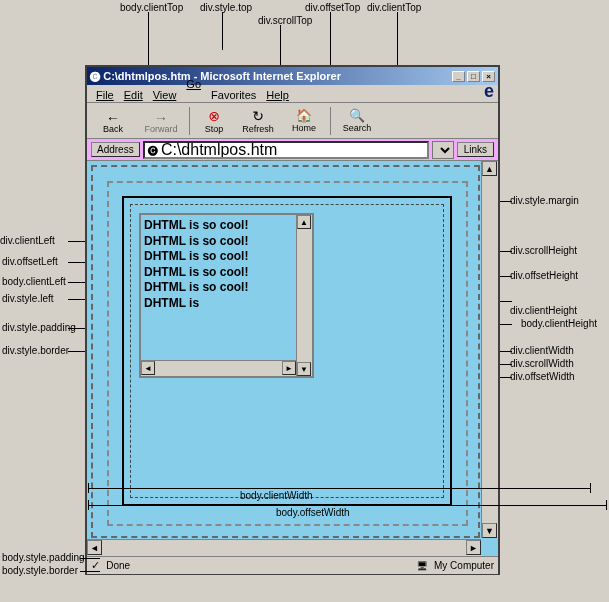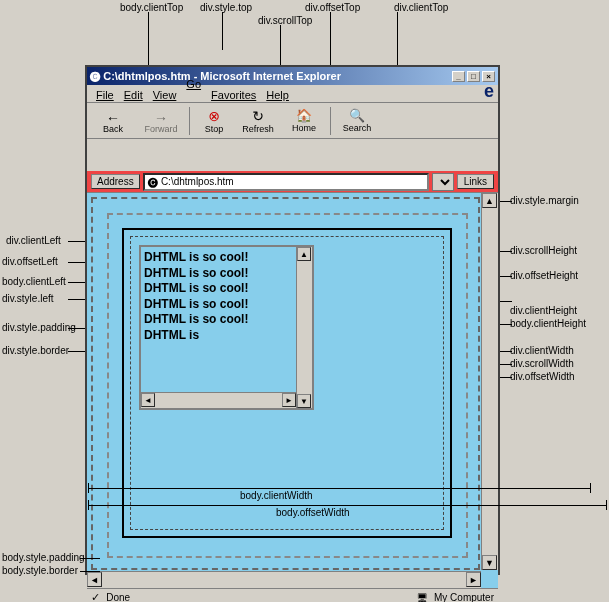--- a/index.html
+++ b/index.html
@@ -41,21 +41,21 @@
 
   <div class="label" style="top:2px; left:200px;">div.style.top</div>
   <div style="position:absolute; top:12px; left:222px; width:1px; height:38px; background:#000;"></div>
 
   <div class="label" style="top:15px; left:258px;">div.scrollTop</div>
   <div style="position:absolute; top:25px; left:280px; width:1px; height:40px; background:#000;"></div>
 
   <div class="label" style="top:2px; left:305px;">div.offsetTop</div>
   <div style="position:absolute; top:12px; left:330px; width:1px; height:53px; background:#000;"></div>
 
-  <div class="label" style="top:2px; left:394px;">div.clientTop</div>
+  <div class="label" style="top:2px; left:367px;">div.clientTop</div>
   <div style="position:absolute; top:12px; left:397px; width:1px; height:53px; background:#000;"></div>
 
   <div style="position:absolute; top:65px; left:85px; width:415px; height:510px; background:#d4d0c8; border:2px solid #404040;">
 
     <div style="background:linear-gradient(to right, #0a246a, #a6caf0); height:18px; display:flex; align-items:center; justify-content:space-between; padding:0 3px; color:white; font-size:11px; font-weight:bold;">
       <div style="display:flex; align-items:center; gap:3px;">
         <span style="font-size:10px;">🅒</span>
         <span>C:\dhtmlpos.htm - Microsoft Internet Explorer</span>
       </div>
       <div style="display:flex; gap:2px;">
@@ -63,21 +63,21 @@
         <div style="width:13px; height:11px; background:#d4d0c8; border:1px solid #fff; border-bottom-color:#808080; border-right-color:#808080; display:flex; align-items:center; justify-content:center; font-size:8px; color:#000; cursor:pointer;">□</div>
         <div style="width:13px; height:11px; background:#d4d0c8; border:1px solid #fff; border-bottom-color:#808080; border-right-color:#808080; display:flex; align-items:center; justify-content:center; font-size:8px; color:#000; cursor:pointer;">×</div>
       </div>
     </div>
 
     <div style="background:#d4d0c8; height:18px; display:flex; align-items:flex-end; padding:0 4px; border-bottom:1px solid #808080;">
       <span style="padding:1px 5px; font-size:11px; cursor:pointer; text-decoration:underline;">File</span>
       <span style="padding:1px 5px; font-size:11px; cursor:pointer; text-decoration:underline;">Edit</span>
       <span style="padding:1px 5px; font-size:11px; cursor:pointer; text-decoration:underline;">View</span>
       <span style="padding:12px 5px; font-size:11px; cursor:pointer; text-decoration:underline;">Go</span>
-      <span style="padding:1px 5px; font-size:11px; cursor:pointer; text-decoration:underline;">Favorites</span>
+      <span style="padding:1px 5px; font-size:11px; cursor:pointer; ">Favorites</span>
       <span style="padding:1px 5px; font-size:11px; cursor:pointer; text-decoration:underline;">Help</span>
       <span style="flex:1;"></span>
       <span style="font-size:18px; color:#0a246a; font-weight:bold;">e</span>
     </div>
 
     <div style="background:#d4d0c8; height:36px; display:flex; align-items:center; padding:2px 4px; border-bottom:1px solid #808080; gap:2px;">
 
       <div style="display:flex; flex-direction:column; align-items:center; min-width:44px; height:32px; justify-content:center; cursor:pointer; border:1px solid transparent;">
         <span style="font-size:14px;">←</span>
         <span style="font-size:9px;">Back</span>
@@ -106,25 +106,25 @@
       </div>
 
       <div style="width:1px; height:28px; background:#808080; margin:0 2px;"></div>
 
       <div style="display:flex; flex-direction:column; align-items:center; min-width:44px; height:32px; justify-content:center; cursor:pointer; border:1px solid transparent;">
         <span style="font-size:13px;">🔍</span>
         <span style="font-size:9px;">Search</span>
       </div>
     </div>
 
-    <div style="background:#ef4444; height:22px; display:flex; align-items:center; padding:1px 4px; gap:3px; border-bottom:1px solid #808080;margin-top:32px;">
+    <div style="background:#f0abfc; height:22px; display:flex; align-items:center; padding:1px 4px; gap:3px; border-bottom:1px solid #808080;">
       <span style="background:#d4d0c8; border:1px outset #808080; padding:1px 5px; font-size:10px;">Address</span>
       <div style="flex:1; height:18px; border:2px inset #808080; background:white; font-size:10px; padding:1px 3px; display:flex; align-items:center; overflow:hidden;">
         <span style="font-size:10px;">🅒</span>
-        <span style="margin-left:3px; font-size:10px;">C:\dhtmlpos.htm</span>
+        <span style="margin-left:3px; font-size:16px;">C:\dhtmlpos.htm</span>
       </div>
       <select style="height:18px; font-size:10px; background:#d4d0c8;"></select>
       <span style="background:#d4d0c8; border:1px outset #808080; padding:1px 6px; font-size:10px; cursor:pointer;">Links</span>
     </div>
 
     <div style="position:relative; width:100%; height:395px; background:#87ceeb; overflow:hidden;">
 
       <div style="position:absolute; top:4px; left:4px; right:18px; bottom:18px; border:2px dashed #666;"></div>
 
       <div style="position:absolute; top:20px; left:20px; right:30px; bottom:30px; border:2px dashed #888;"></div>
@@ -172,21 +172,21 @@
     <div style="background:#d4d0c8; height:18px; border-top:1px solid #808080; display:flex; align-items:center; padding:0 4px; font-size:10px; gap:6px;">
       <span style="font-size:11px;">✓</span>
       <span>Done</span>
       <span style="flex:1;"></span>
       <span style="font-size:9px;">🖥</span>
       <span>My Computer</span>
     </div>
 
   </div>
 
-  <div class="label" style="top:235px; left:6px;text-align:center;">div.clientLeft</div>
+  <div class="label" style="top:235px; left:0;text-align:center;">div.clientLeft</div>
   <div style="position:absolute; top:241px; left:68px; width:17px; height:1px; background:#000;"></div>
 
   <div class="label" style="top:256px; left:2px;">div.offsetLeft</div>
   <div style="position:absolute; top:262px; left:68px; width:17px; height:1px; background:#000;"></div>
 
   <div class="label" style="top:276px; left:2px;">body.clientLeft</div>
   <div style="position:absolute; top:282px; left:68px; width:17px; height:1px; background:#000;"></div>
 
   <div class="label" style="top:293px; left:2px;">div.style.left</div>
   <div style="position:absolute; top:299px; left:68px; width:17px; height:1px; background:#000;"></div>
@@ -202,21 +202,21 @@
 
   <div class="label" style="top:245px; left:510px;">div.scrollHeight</div>
   <div style="position:absolute; top:251px; left:500px; width:12px; height:1px; background:#000;"></div>
 
   <div class="label" style="top:270px; left:510px;">div.offsetHeight</div>
   <div style="position:absolute; top:276px; left:500px; width:12px; height:1px; background:#000;"></div>
 
   <div class="label" style="top:295px; left:510px;margin-top:10px;">div.clientHeight</div>
   <div style="position:absolute; top:301px; left:500px; width:12px; height:1px; background:#000;"></div>
 
-  <div class="label" style="top:318px; left:510px;">body.clientHeight</div>
+  <div class="label" style="top:318px; left:521px;">body.clientHeight</div>
   <div style="position:absolute; top:324px; left:500px; width:12px; height:1px; background:#000;"></div>
 
   <div class="label" style="top:345px; left:510px;">div.clientWidth</div>
   <div style="position:absolute; top:351px; left:500px; width:12px; height:1px; background:#000;"></div>
 
   <div class="label" style="top:358px; left:510px;">div.scrollWidth</div>
   <div style="position:absolute; top:364px; left:500px; width:12px; height:1px; background:#000;"></div>
 
   <div class="label" style="top:371px; left:510px;">div.offsetWidth</div>
   <div style="position:absolute; top:377px; left:500px; width:12px; height:1px; background:#000;"></div>

